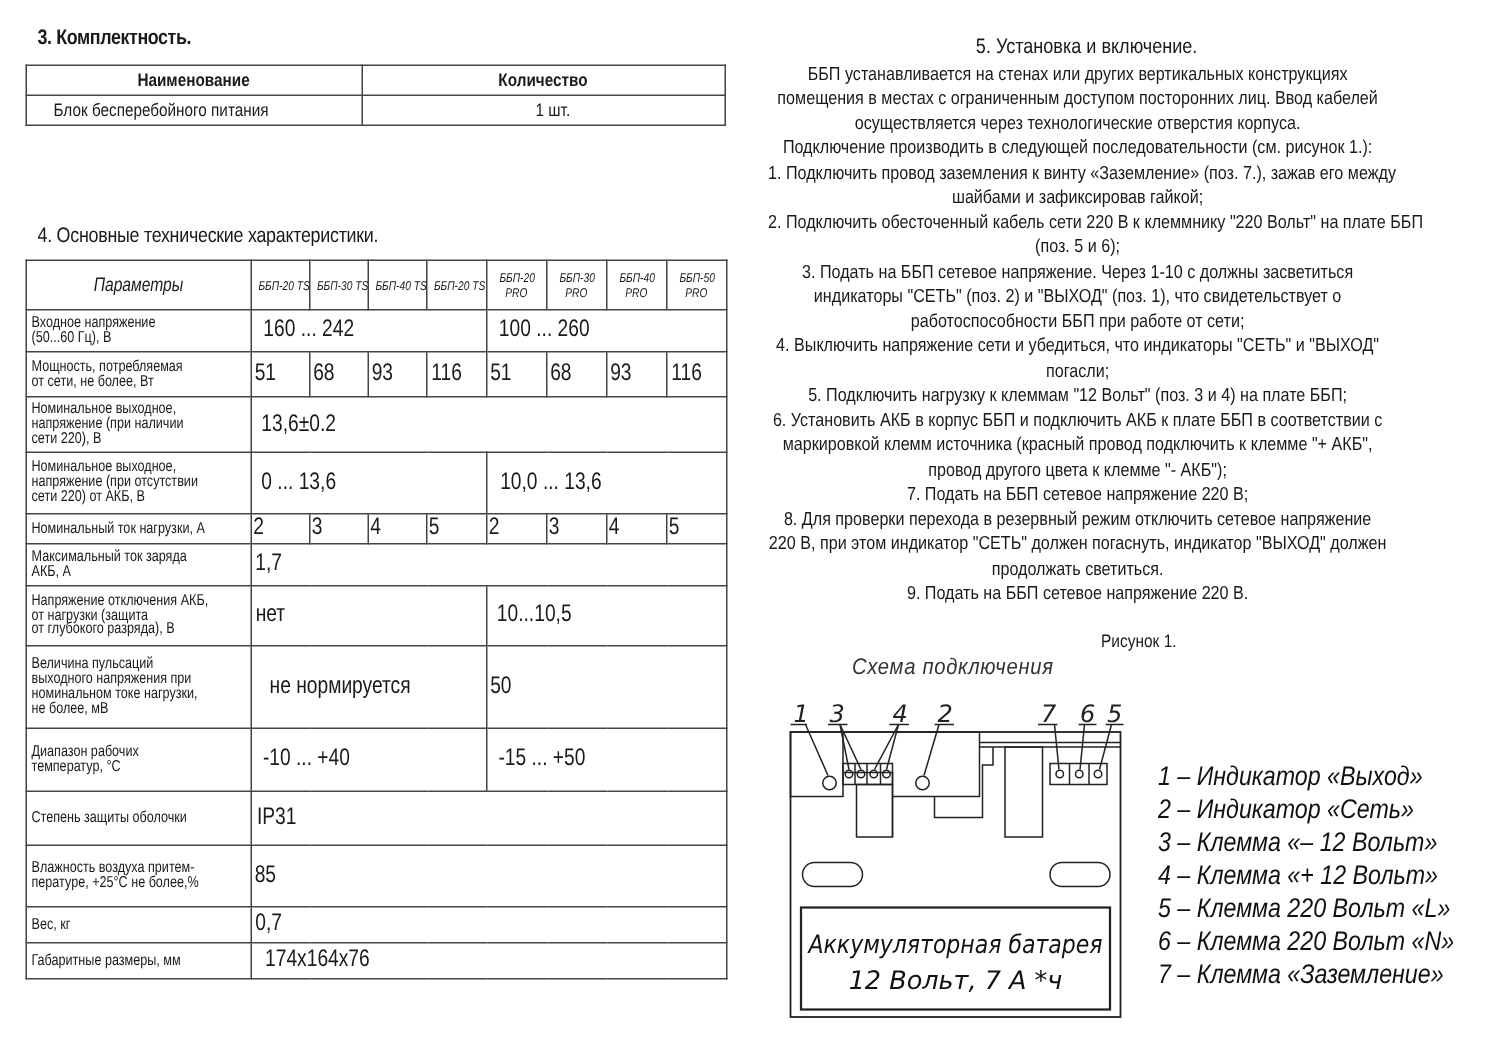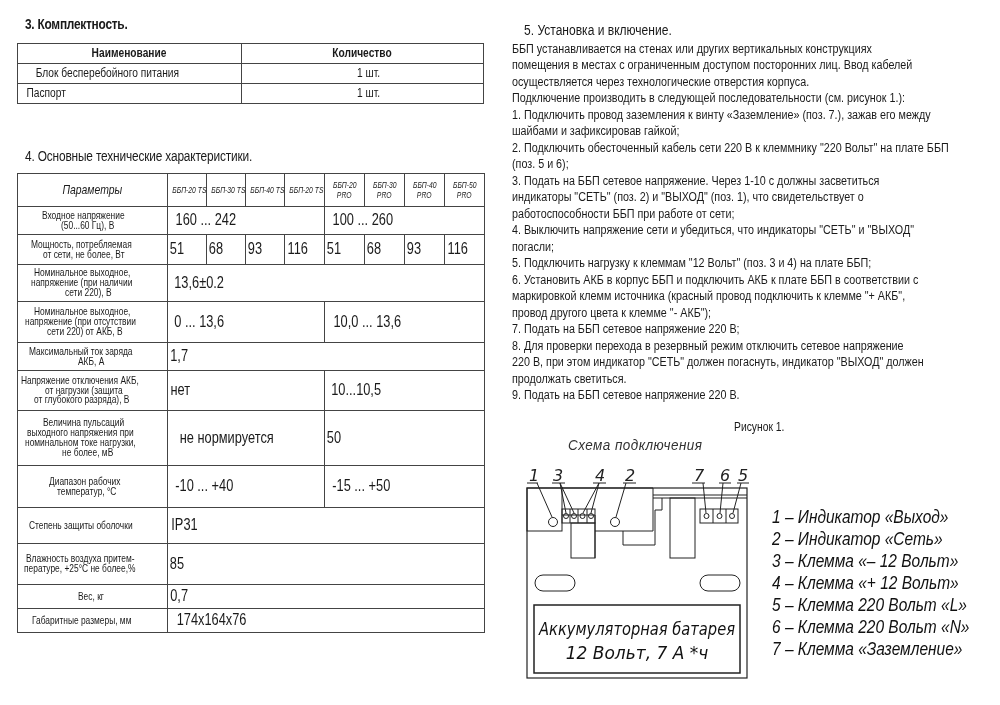--- a/index.html
+++ b/index.html
@@ -9,51 +9,47 @@
   .h4 { position: absolute; left: 25px; top: 148px; font-size: 14px; letter-spacing: -0.2px; transform: scaleX(0.85); transform-origin: left; }
   table { border-collapse: collapse; position: absolute; }
   td, th { border: 1.3px solid #444; font-size: 11px; line-height: 1.05; }
   #t-komplekt { left: 17px; top: 43px; width: 467px; }
   #t-komplekt th { height: 20px; font-weight: bold; font-size: 12px; }
   #t-komplekt td { height: 20px; padding-left: 5px; font-size: 12px; }
   #t-komplekt td.q { text-align: center; padding-left: 12px; }
   #t-komplekt th span, #t-komplekt td span { display: inline-block; transform: scaleX(0.85); }
   #t-specs { left: 17px; top: 173px; width: 467px; table-layout: fixed; }
   #t-specs td { font-size: 16px; }
-  #t-specs td.p { text-align: center; padding-left: 3px; font-size: 10.5px; line-height: 0.95; margin-top: 16px; }
+  #t-specs td.p { text-align: left; padding-left: 3px; font-size: 10.5px; line-height: 0.95; margin-top: 16px; }
   #t-specs .sq { display: inline-block; transform: scaleX(0.8); transform-origin: center; white-space: nowrap; }
   #t-specs td.p .sq { transform-origin: left; }
   #t-specs th { font-weight: normal; font-size: 8.5px; height: 33px; font-style: italic; }
   #t-specs th.main { font-size: 13px; }
   .pro { line-height: 1.2; }
-  .right { position: absolute; left: 512px; top: 22px; width: 480px; font-size: 12.5px; line-height: 16.5px; }
+  .right { position: absolute; left: 512px; top: 22px; width: 480px; font-size: 12.5px; line-height: 16.5px; text-align: center; }
   .right .title { font-size: 14px; padding-left: 14px; margin-bottom: 2px; }
   .right p { white-space: nowrap; transform: scaleX(0.86); transform-origin: left; }
   .fig-label { position: absolute; left: 734px; top: 420px; font-size: 12px; transform: scaleX(0.86); transform-origin: left; }
   .schema-title { position: absolute; left: 568px; top: 436px; font-size: 15px; font-style: italic; color: #333; transform: scaleX(0.9); transform-origin: left; letter-spacing: 0.5px; }
   .legend { position: absolute; left: 772px; top: 506px; font-size: 18px; font-style: italic; line-height: 22px; color: #111; }
   .legend div { white-space: nowrap; transform: scaleX(0.86); transform-origin: left; }
   svg { position: absolute; }
 </style>
 </head>
 <body>
 
 <div class="h3">3. Комплектность.</div>
 <table id="t-komplekt">
   <tbody>
       <tr>
     <th style="width:48%"><span>Наименование</span></th>
     <th><span>Количество</span></th>
   </tr>
   <tr>
     <td><span>Блок бесперебойного питания</span></td>
-    <td class="q"><span>1 шт.</span></td>
-  </tr>
-  <tr>
-    <td><span>Паспорт</span></td>
     <td class="q"><span>1 шт.</span></td>
   </tr>
 </tbody>
   </table>
 
 <div class="h4">4. Основные технические характеристики.</div>
 <table id="t-specs">
   <colgroup>
     <col style="width:150px">
       <col style="width:39px">
@@ -94,20 +90,31 @@
     <td><span class="sq">116</span></td>
   </tr>
   <tr style="height:37px">
     <td class="p"><span class="sq">Номинальное выходное,</span><br><span class="sq">напряжение (при наличии</span><br><span class="sq">сети 220), В</span></td>
     <td colspan="8"><span class="sq">13,6±0.2</span></td>
   </tr>
   <tr style="height:41px">
     <td class="p"><span class="sq">Номинальное выходное,</span><br><span class="sq">напряжение (при отсутствии</span><br><span class="sq">сети 220) от АКБ, В</span></td>
     <td colspan="4"><span class="sq">0 ... 13,6</span></td>
     <td colspan="4"><span class="sq">10,0 ... 13,6</span></td>
+  </tr>
+  <tr style="height:20px">
+    <td class="p"><span class="sq">Номинальный ток нагрузки, А</span></td>
+    <td><span class="sq">2</span></td>
+    <td><span class="sq">3</span></td>
+    <td><span class="sq">4</span></td>
+    <td><span class="sq">5</span></td>
+    <td><span class="sq">2</span></td>
+    <td><span class="sq">3</span></td>
+    <td><span class="sq">4</span></td>
+    <td><span class="sq">5</span></td>
   </tr>
   <tr style="height:28px">
     <td class="p"><span class="sq">Максимальный ток заряда</span><br><span class="sq">АКБ, А</span></td>
     <td colspan="8"><span class="sq">1,7</span></td>
   </tr>
   <tr style="height:40px">
     <td class="p"><span class="sq">Напряжение отключения АКБ,</span><br><span class="sq">от нагрузки (защита</span><br><span class="sq">от глубокого разряда), В</span></td>
     <td colspan="4"><span class="sq">нет</span></td>
     <td colspan="4"><span class="sq">10...10,5</span></td>
   </tr>

